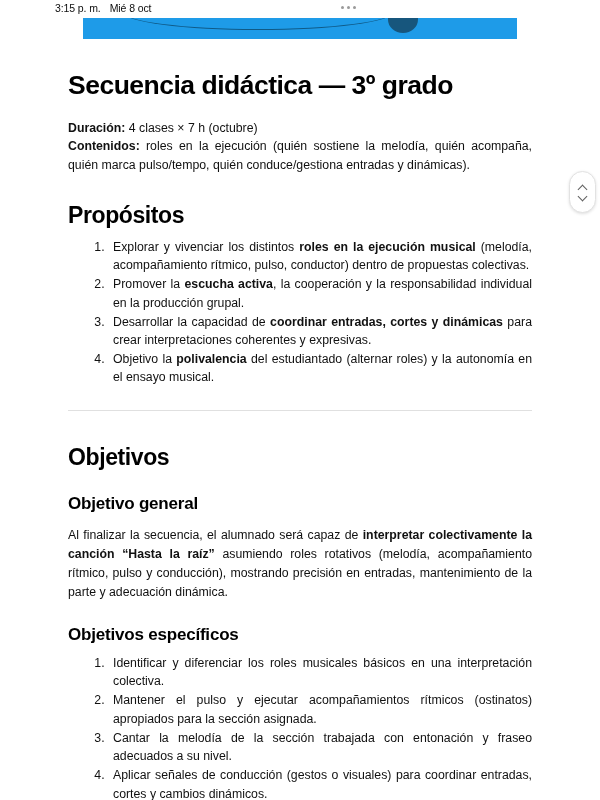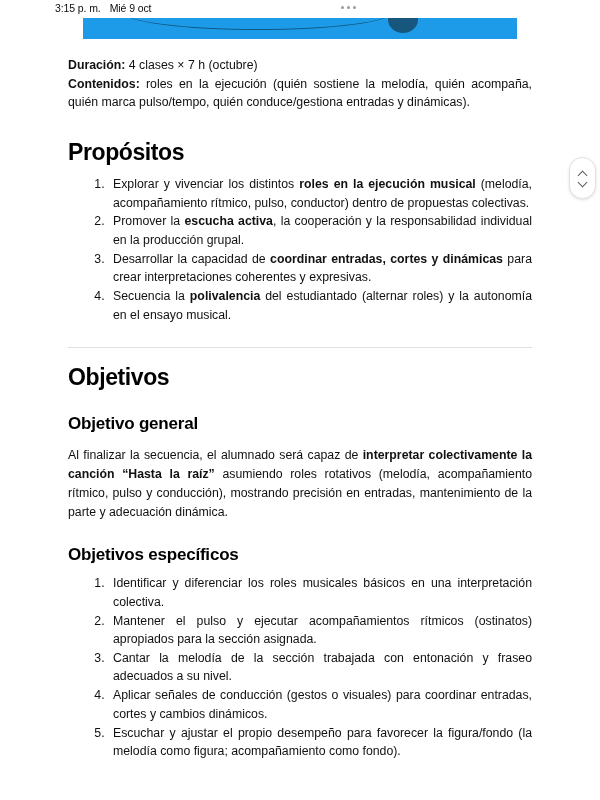--- a/index.html
+++ b/index.html
@@ -150,21 +150,21 @@
   }
   .meta b { font-weight: 700; }
 
   h2.section {
     font-size: 23px;
     font-weight: 700;
     letter-spacing: -0.4px;
     color: #000;
     margin-top: 27px;
   }
-  h2.section.tight { margin-top: 16px; }
+  h2.section.tight { margin-top: 33px; }
 
   h3.subsection {
     font-size: 17px;
     font-weight: 700;
     letter-spacing: -0.2px;
     color: #000;
     margin-top: 23px;
   }
 
   ol.doc-list {
@@ -233,21 +233,21 @@
   }
   .chev.up::before { transform: rotate(45deg); }
   .chev.down::before { transform: rotate(-135deg); top: -1px; }
 </style>
 </head>
 <body>
 
 <div class="status-bar">
   <div class="status-left">
     <span>3:15 p. m.</span>
-    <span>Mié 9 oct</span>
+    <span>Mié 8 oct</span>
   </div>
   <div class="status-center">
     <span class="dot"></span>
     <span class="dot"></span>
     <span class="dot"></span>
   </div>
   <div class="status-right">
     <span class="wifi-icon">
       <svg width="14" height="11" viewBox="0 0 14 11" aria-hidden="true">
         <path d="M7 9.6 L4.6 6.9 a3.6 3.6 0 0 1 4.8 0 Z" fill="#1b1b1b"></path>
@@ -269,33 +269,34 @@
   </div>
 </div>
 
 <div class="page">
 
   <div class="scroll-stepper">
     <span class="chev up"></span>
     <span class="chev down"></span>
   </div>
 
+  <h1 class="doc-title">Secuencia didáctica — 3º grado</h1>
 
   <div class="meta">
     <b>Duración:</b><span> 4 clases × 7 h (octubre)</span><br>
     <b>Contenidos:</b><span> roles en la ejecución (quién sostiene la melodía, quién acompaña, quién marca pulso/tempo, quién conduce/gestiona entradas y dinámicas).</span>
   </div>
 
   <h2 class="section">Propósitos</h2>
 
   <ol class="doc-list">
     <li><span>Explorar y vivenciar los distintos </span><b>roles en la ejecución musical</b><span> (melodía, acompañamiento rítmico, pulso, conductor) dentro de propuestas colectivas.</span></li>
     <li><span>Promover la </span><b>escucha activa</b><span>, la cooperación y la responsabilidad individual en la producción grupal.</span></li>
     <li><span>Desarrollar la capacidad de </span><b>coordinar entradas, cortes y dinámicas</b><span> para crear interpretaciones coherentes y expresivas.</span></li>
-    <li><span>Secuencia la </span><b>polivalencia</b><span> del estudiantado (alternar roles) y la autonomía en el ensayo musical.</span></li>
+    <li><span>Objetivo la </span><b>polivalencia</b><span> del estudiantado (alternar roles) y la autonomía en el ensayo musical.</span></li>
   </ol>
 
   <hr class="divider">
 
   <h2 class="section tight">Objetivos</h2>
 
   <h3 class="subsection">Objetivo general</h3>
 
   <p class="body-text"><span>Al finalizar la secuencia, el alumnado será capaz de </span><b>interpretar colectivamente la canción “Hasta la raíz”</b><span> asumiendo roles rotativos (melodía, acompañamiento rítmico, pulso y conducción), mostrando precisión en entradas, mantenimiento de la parte y adecuación dinámica.</span></p>
 

